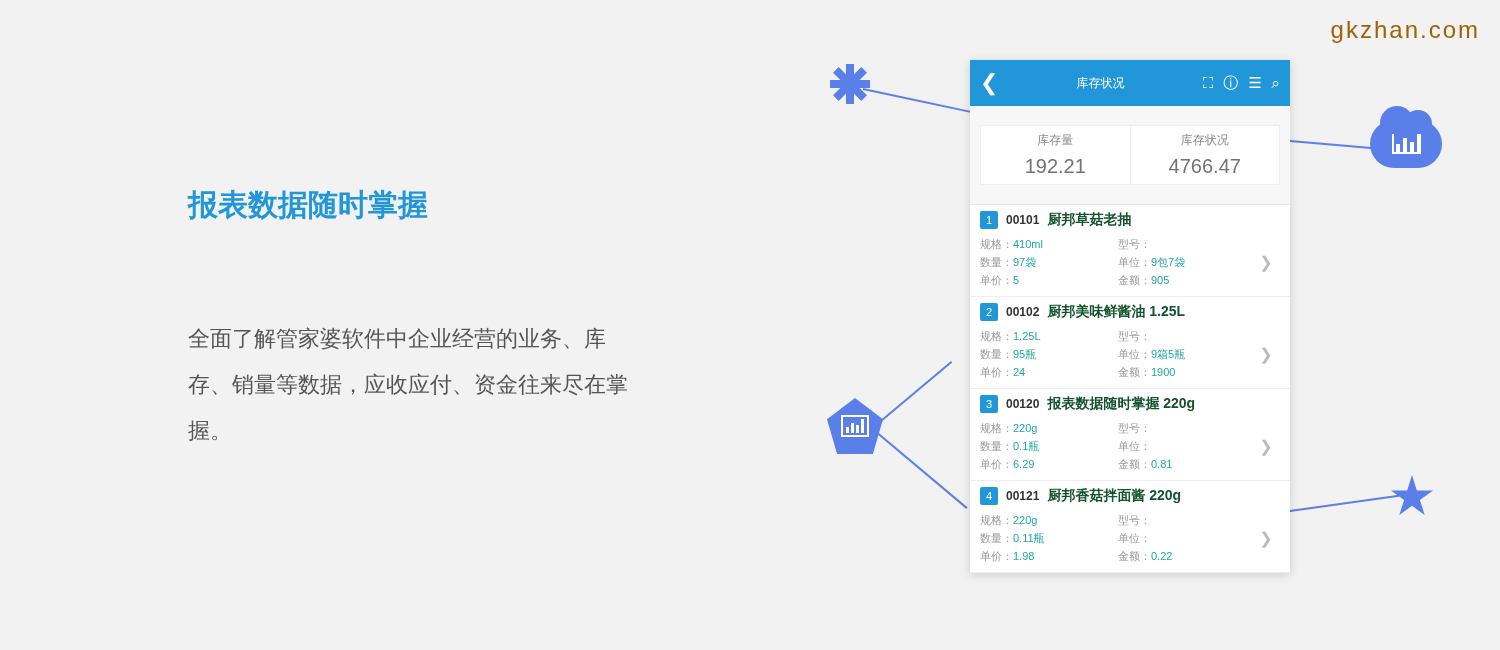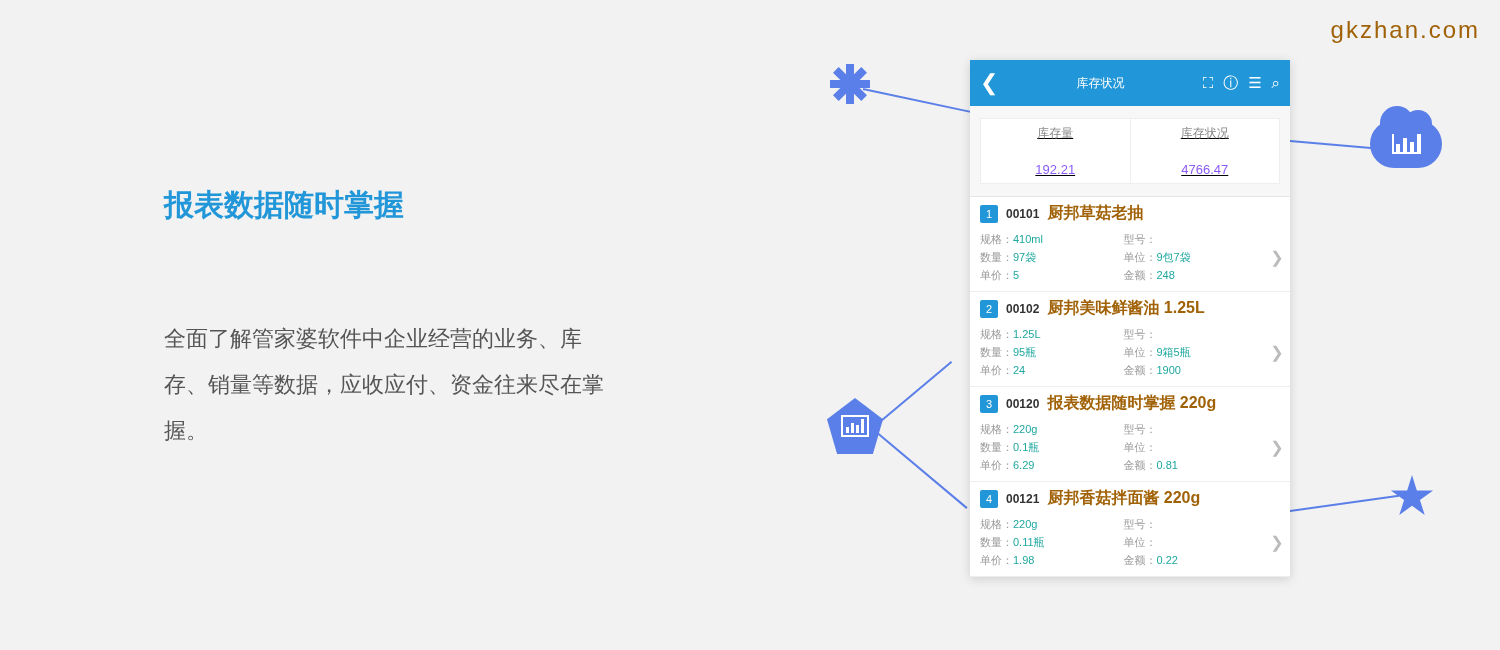--- a/index.html
+++ b/index.html
@@ -15,21 +15,21 @@
       position: absolute;
       top: 16px;
       right: 20px;
       color: #a16207;
       font-size: 24px;
       letter-spacing: 2px;
       font-family: Arial, sans-serif;
     }
     .left-section {
       position: absolute;
-      left: 164px;
+      left: 188px;
       top: 185px;
       width: 440px;
     }
     .heading {
       font-size: 30px;
       font-weight: bold;
       color: #2196d8;
       margin-bottom: 90px;
     }
     .description {
@@ -52,59 +52,58 @@
       align-items: center;
       padding: 0 10px;
       color: #fff;
     }
     .back-chevron { font-size: 22px; cursor: pointer; }
     .header-title { flex: 1; text-align: center; font-size: 12px; }
     .header-icons { display: flex; gap: 10px; align-items: center; }
     .header-icons span { font-size: 15px; cursor: pointer; }
     .summary-row {
       display: flex;
-      padding: 12px 10px;
+      padding: 19px 10px;
       background: #f7f7f7;
       border-bottom: 1px solid #e5e5e5;
-      text-decoration: underline;
     }
     .summary-box {
       flex: 1;
       text-align: center;
       background: #fff;
       padding: 6px 0;
       border: 1px solid #eee;
     }
     .summary-box:first-child { border-right: none; }
     .summary-label { font-size: 12px; color: #888; }
-    .summary-value { font-size: 13px; color: #8b5cf6; margin-top: 20px; }
+    .summary-value { font-size: 20px; color: #737373; margin-top: 6px; }
     .list-item { border-bottom: 1px solid #eee; }
     .item-header {
       display: flex;
       align-items: center;
       padding: 6px 10px;
       gap: 8px;
     }
     .item-num {
       width: 18px;
       height: 18px;
       background: #2196d8;
       color: #fff;
       font-size: 11px;
       display: flex;
       align-items: center;
       justify-content: center;
       border-radius: 2px;
     }
     .item-code { font-size: 12px; color: #333; font-weight: bold; }
-    .item-name { font-size: 16px; color: #a16207; font-weight: bold; text-align: right; }
+    .item-name { font-size: 14px; color: #14532d; font-weight: bold; text-align: right; }
     .item-body {
       display: grid;
       grid-template-columns: 1fr 1fr 20px;
-      padding: 2px 3px 8px 10px;
+      padding: 2px 14px 8px 10px;
       font-size: 11px;
       color: #999;
       row-gap: 3px;
       position: relative;
     }
     .item-body .val { color: #1fa8a0; }
     .item-chevron {
       grid-row: 1 / 4;
       grid-column: 3;
       display: flex;
@@ -267,21 +266,21 @@
       <span class="item-code">00101</span>
       <span class="item-name">厨邦草菇老抽</span>
     </div>
     <div class="item-body">
       <span>规格：<span class="val">410ml</span></span>
       <span>型号：<span class="val"></span></span>
       <span class="item-chevron">❯</span>
       <span>数量：<span class="val">97袋</span></span>
       <span>单位：<span class="val">9包7袋</span></span>
       <span>单价：<span class="val">5</span></span>
-      <span>金额：<span class="val">248</span></span>
+      <span>金额：<span class="val">905</span></span>
     </div>
       </div>
       <div class="list-item">
     <div class="item-header">
       <span class="item-num">2</span>
       <span class="item-code">00102</span>
       <span class="item-name">厨邦美味鲜酱油 1.25L</span>
     </div>
     <div class="item-body">
       <span>规格：<span class="val">1.25L</span></span>

